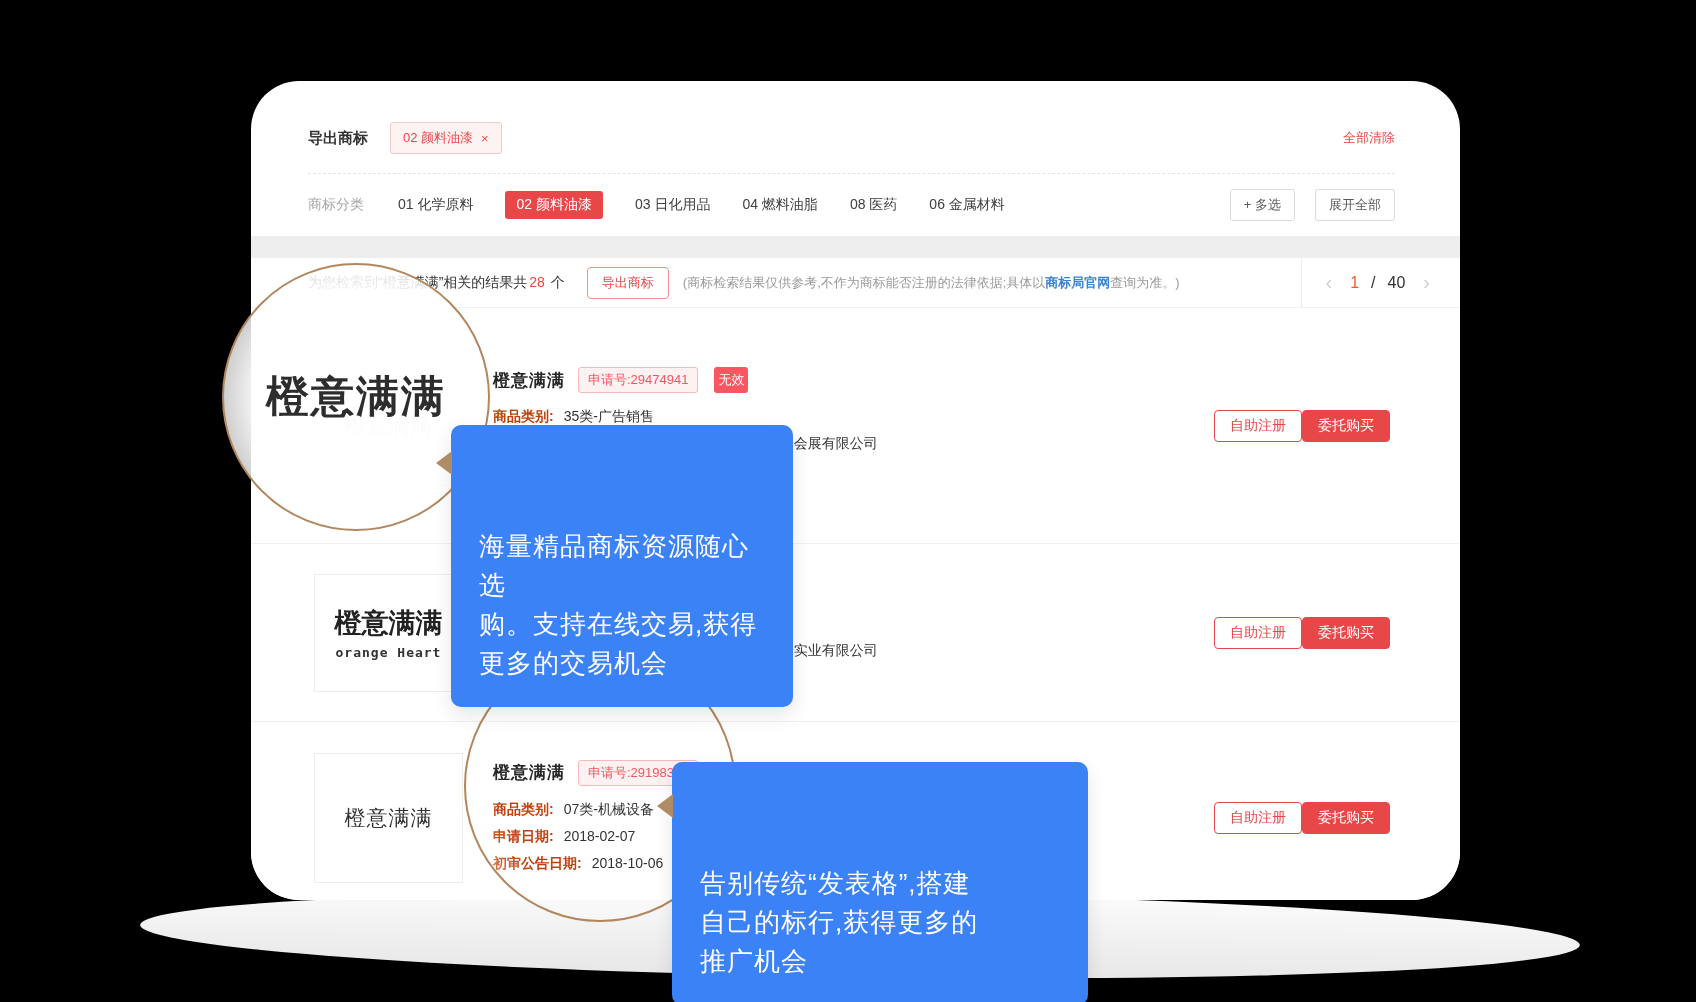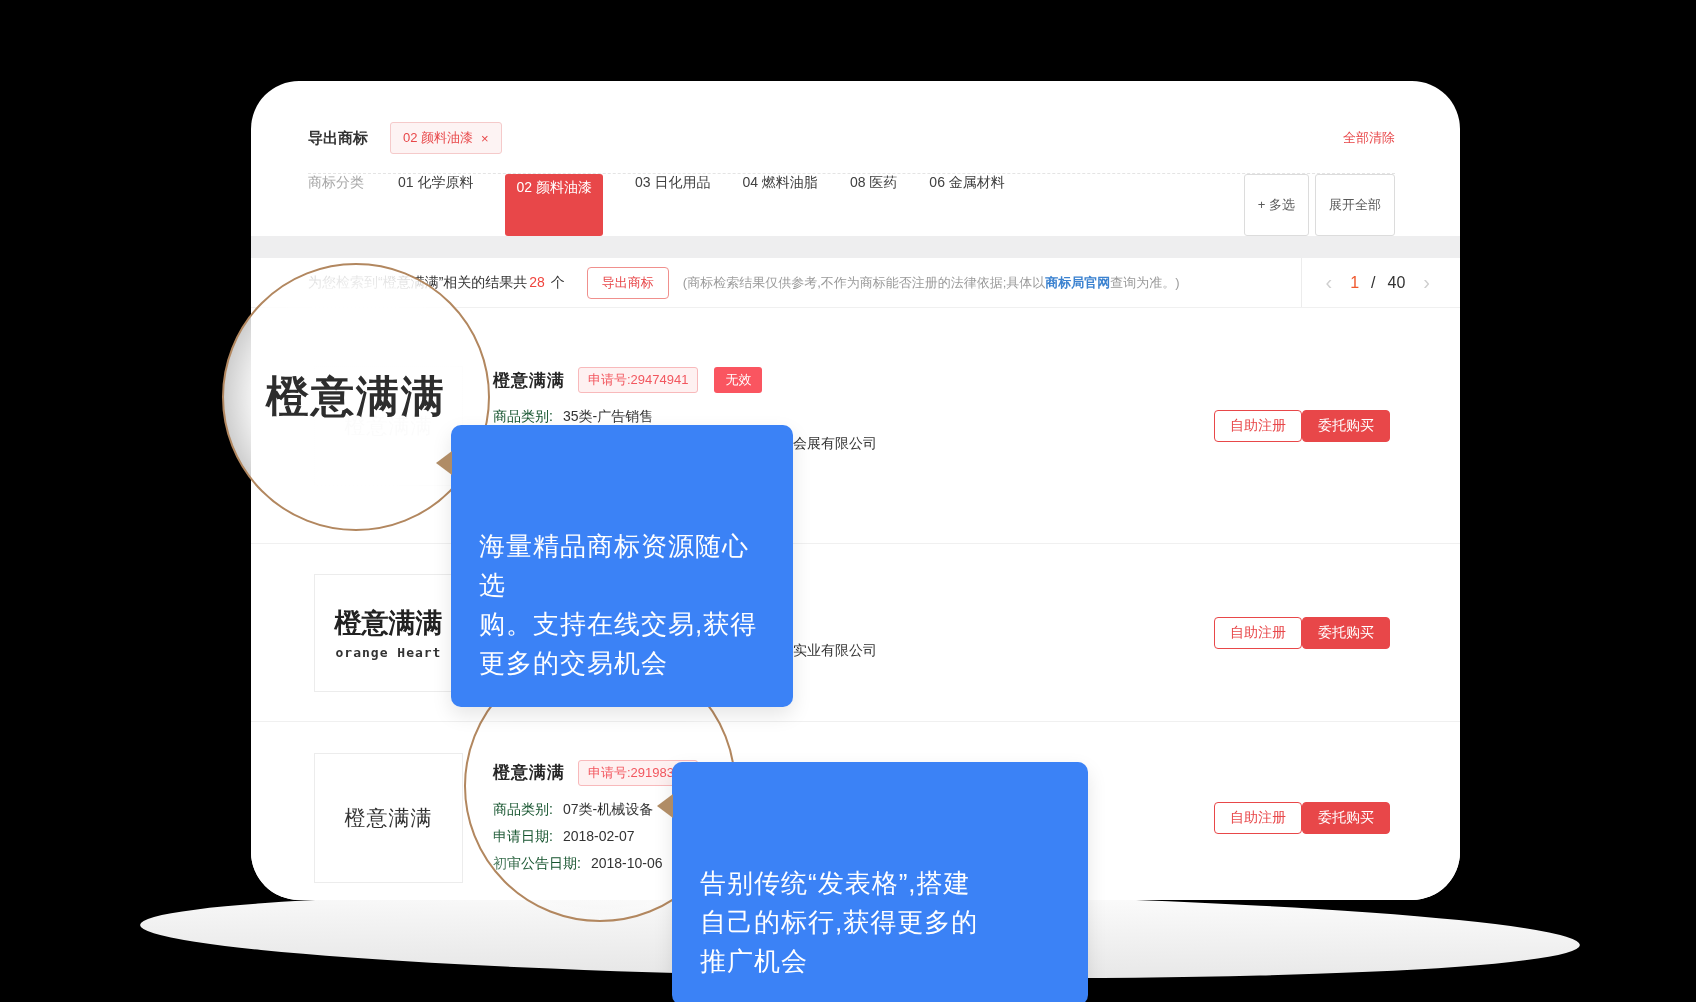--- a/index.html
+++ b/index.html
@@ -19,27 +19,27 @@
   
   .selection-row { display:flex; align-items:center; padding:34px 65px 0 57px; height:80px; }
   .sel-label { font-size:15px; color:#333; font-weight:bold; margin-right:22px; }
   .sel-tag { display:inline-flex; align-items:center; background:#fdf3f3; border:1px solid #f5caca;
     border-radius:3px; padding:6px 12px; font-size:13px; color:#e84749; cursor:pointer; }
   .tag-x { margin-left:8px; color:#e84749; font-size:13px; cursor:pointer; }
   .clear-all { margin-left:auto; color:#e84749; font-size:13px; cursor:pointer; }
   .dashed-divider { border-top:1px dashed #e4e4e4; margin:12px 65px 0 57px; }
 
   
-  .category-row { display:flex; padding:0 65px 0 57px; height:62px; }
+  .category-row { display:flex; align-items:center; padding:0 65px 0 57px; height:62px; }
   .cat-label { font-size:14px; color:#a6a6a6; margin-right:34px; }
   .cat-item { font-size:14px; color:#404040; margin-right:32px; cursor:pointer; white-space:nowrap; }
   .cat-item.selected { background:#e84749; color:#fff; border-radius:3px; padding:5px 11px; }
   .cat-spacer { flex:1; }
   .ghost-btn { font-family:inherit; background:#fff; border:1px solid #dcdcdc; border-radius:3px;
-    color:#595959; font-size:13px; padding:6px 13px; margin-left:6px; cursor:pointer; white-space:nowrap; }
+    color:#595959; font-size:13px; padding:6px 13px; margin-left:20px; cursor:pointer; white-space:nowrap; }
 
   .grey-band { height:22px; background:#eeeeef; }
 
   
   .results-panel { background:#fff; }
   .results-header { display:flex; align-items:center; height:50px; padding-left:57px;
     border-bottom:1px solid #f0f0f0; }
   .results-count { font-size:14px; color:#333; white-space:nowrap; }
   .results-count .count { color:#f0453e; padding:0 2px; }
   .export-btn { font-family:inherit; margin-left:22px; background:#fff; border:1px solid #f0908d;
@@ -60,26 +60,26 @@
   .tile-main { font-size:21px; color:#333; letter-spacing:1px; }
   .tile-callig { font-family:"DejaVu Serif","Liberation Serif",serif; font-weight:bold; font-size:27px; color:#222; }
   .tile-sub { font-family:"DejaVu Sans Mono","Liberation Mono",monospace; font-weight:bold;
     font-size:13px; color:#333; margin-top:4px; letter-spacing:1px; }
 
   .tm-info { margin-left:30px; }
   .tm-name-row { display:flex; align-items:center; margin-bottom:10px; }
   .tm-name { font-size:17px; font-weight:bold; color:#262626; margin-right:13px; letter-spacing:1px; }
   .app-badge { font-size:13px; color:#f2575f; background:#fef1f1; border:1px solid #f8b9bb;
     border-radius:3px; padding:3px 9px; margin-right:16px; white-space:nowrap; }
-  .status-badge { font-size:13px; color:#fff; border-radius:3px; padding:4px 11px; white-space:nowrap; }
+  .status-badge { font-size:13px; color:#fff; border-radius:3px; padding:4px 4px; white-space:nowrap; }
   .status-badge.invalid { background:#fa5560; }
   .status-badge.registered { background:#cbcbcb; }
   .tm-line { display:flex; font-size:14px; line-height:27px; white-space:nowrap; }
   .f1 { width:188px; } .f2 { }
-  .lbl { color:#14532d; margin-right:10px; } .val { color:#333; }
+  .lbl { color:#c2410c; margin-right:10px;font-weight:bold; } .val { color:#333; }
 
   .tm-actions { margin-left:auto; display:flex; }
   .btn-outline { font-family:inherit; background:#fff; border:1px solid #e84749; color:#e84749;
     border-radius:4px; font-size:14px; padding:6px 15px; cursor:pointer; white-space:nowrap; }
   .btn-solid { font-family:inherit; background:#e84749; border:1px solid #e84749; color:#fff;
     border-radius:4px; font-size:14px; padding:6px 15px; cursor:pointer; white-space:nowrap; }
 
   
   .circle { position:absolute; border:2px solid #b2875f; border-radius:50%; z-index:4;
     display:flex; align-items:center; justify-content:center; }

